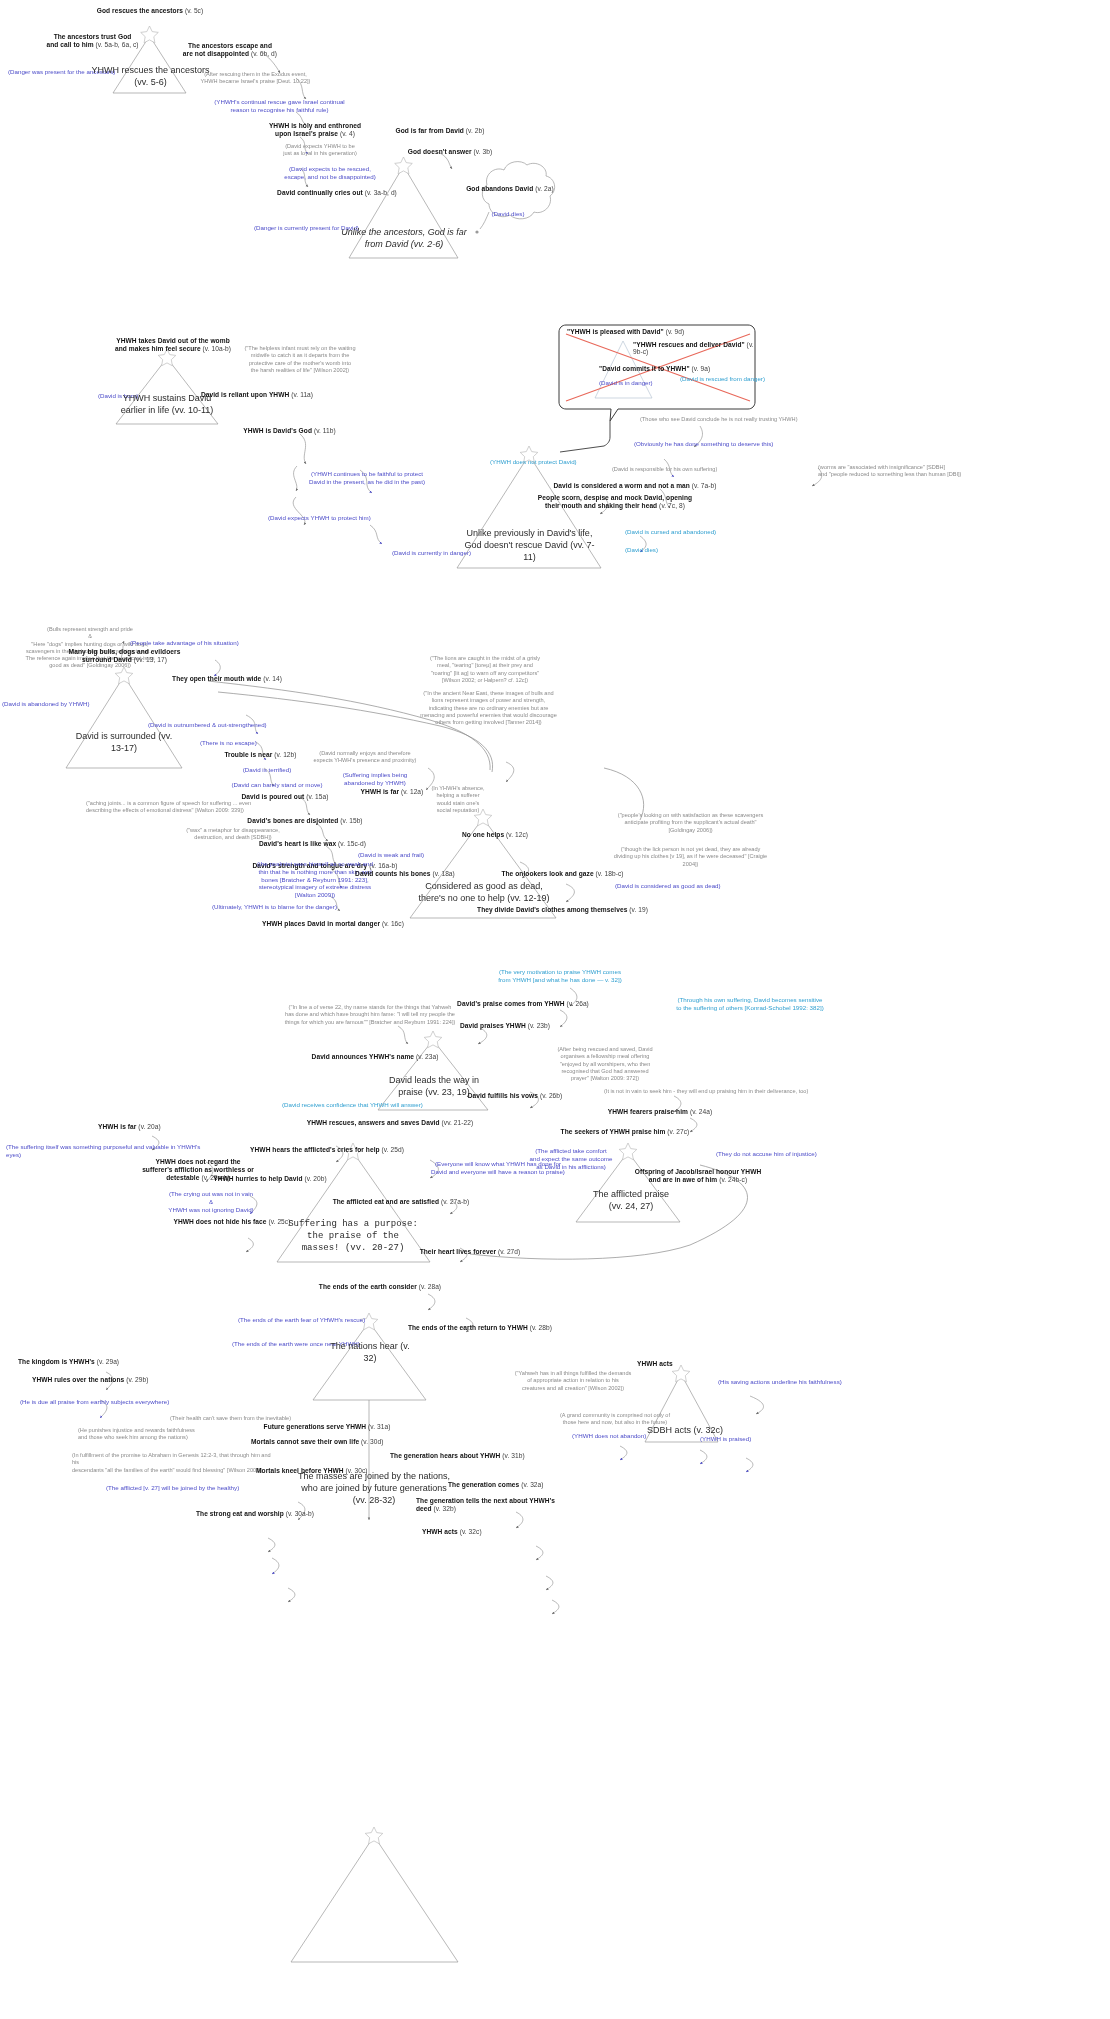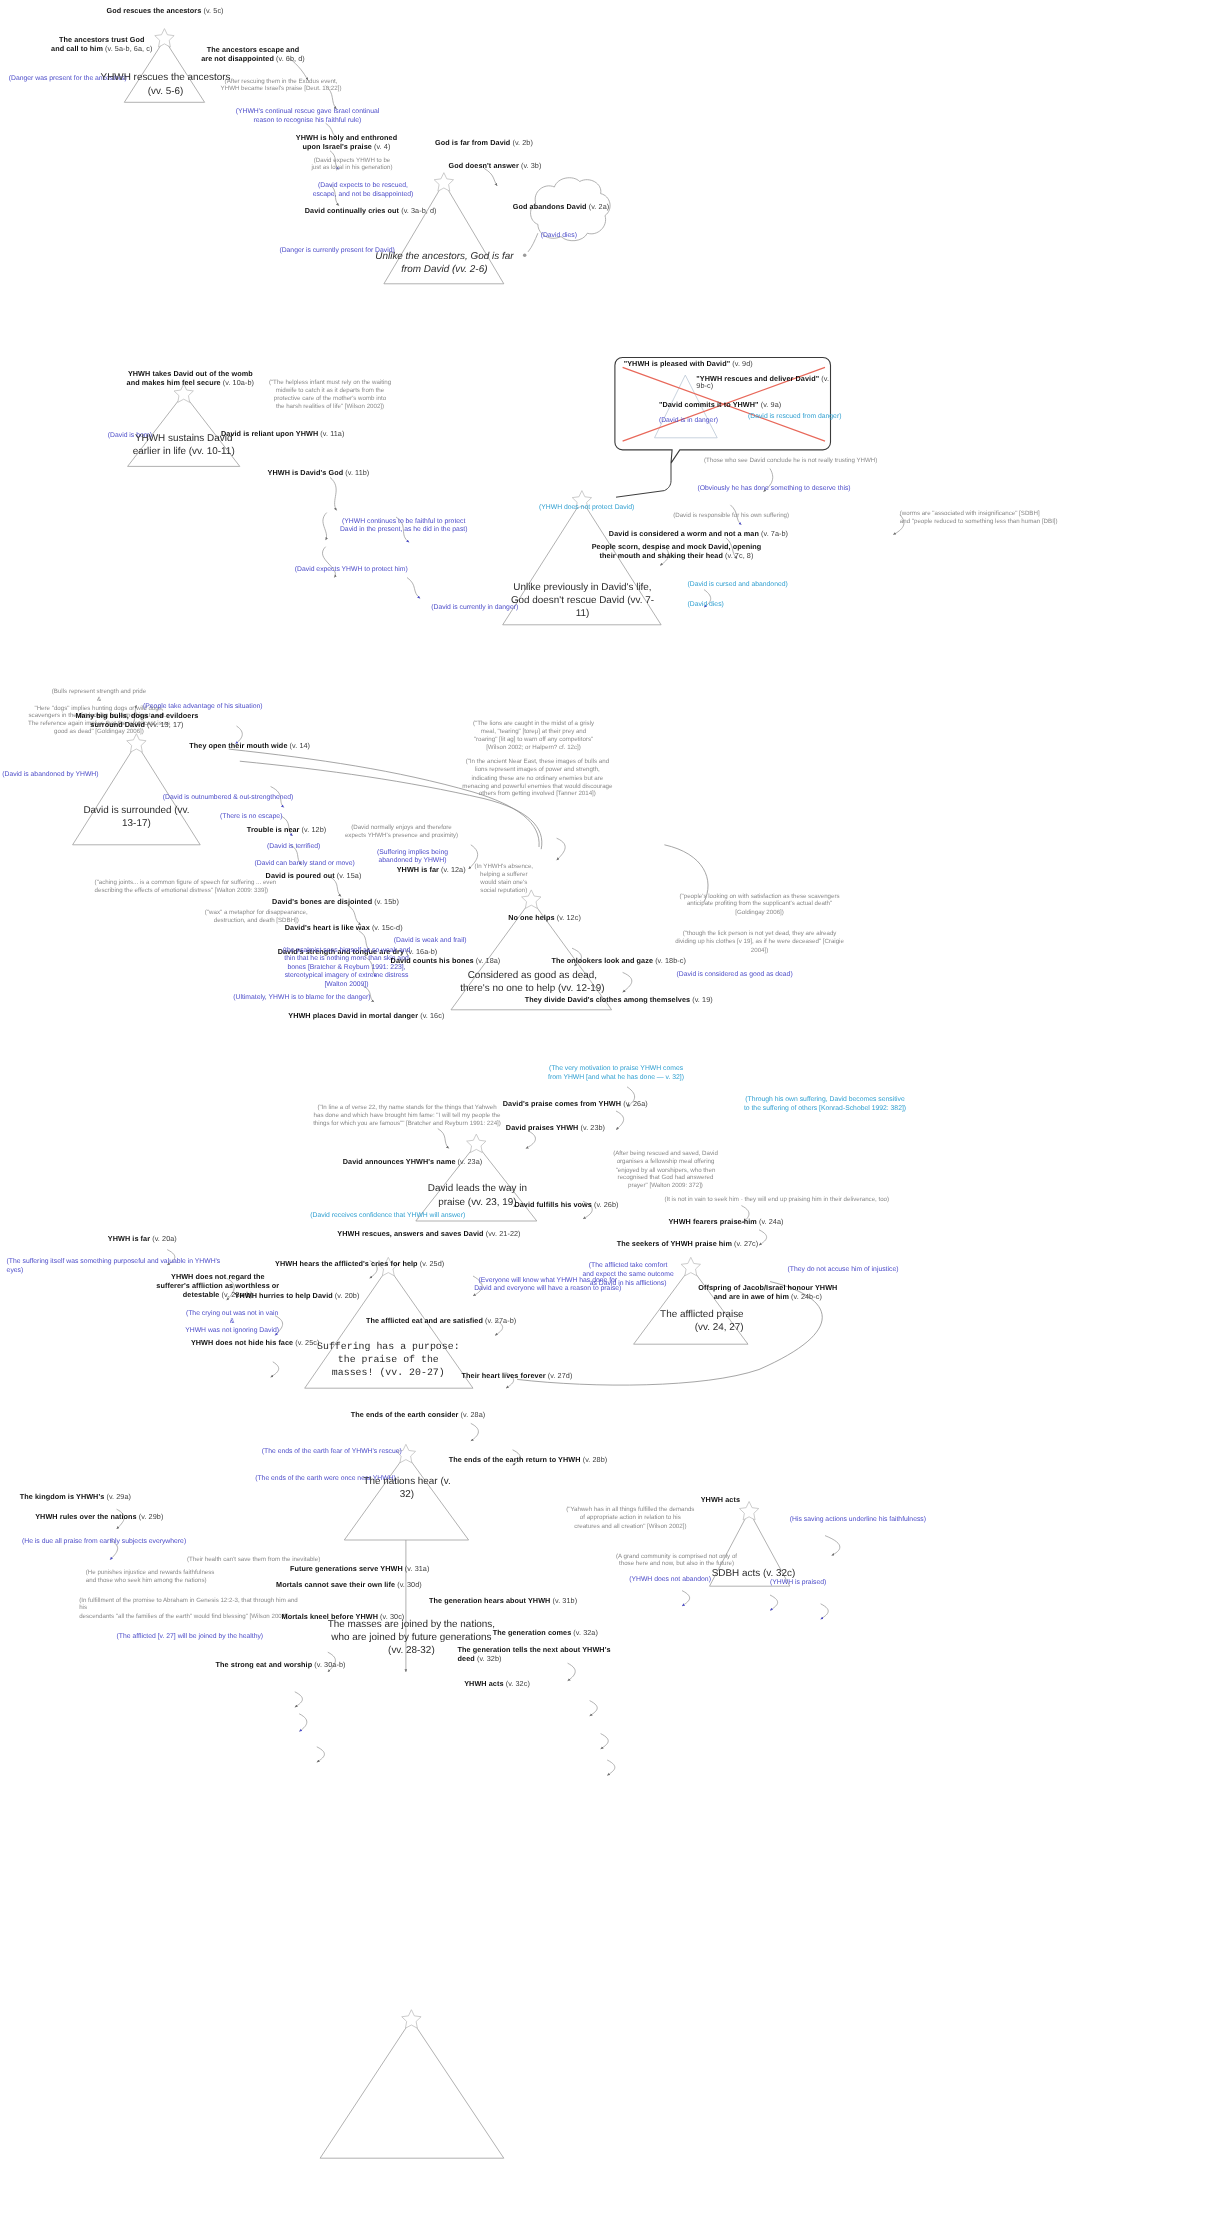--- a/index.html
+++ b/index.html
@@ -374,21 +374,21 @@
   <div class="tri-label" style="left:288px;top:1218px;width:130px;font-family:Liberation Mono, monospace;"><span>Suffering has a purpose:
 the praise of the masses! (vv.
 20-27)</span></div>
   <div class="node prop center" style="left:400px;top:1248px;width:140px;"><span>Their heart lives forever</span><span class="vref"> (v. 27d)</span></div>
   <div class="node infer center" style="left:525px;top:1147px;width:92px;"><span>(The afflicted take comfort
 and expect the same outcome
 as David in his afflictions)</span></div>
   <div class="node prop center" style="left:608px;top:1168px;width:180px;"><span>Offspring of Jacob/Israel honour YHWH
 and are in awe of him</span><span class="vref"> (v. 24b-c)</span></div>
   <div class="node infer" style="left:716px;top:1150px;width:140px;"><span>(They do not accuse him of injustice)</span></div>
-  <div class="tri-label" style="left:586px;top:1188px;width:90px;text-align:right;"><span>The afflicted
+  <div class="tri-label" style="left:586px;top:1188px;width:90px;"><span>The afflicted
 praise (vv. 24, 27)</span></div>
 
   <div class="node prop center" style="left:300px;top:1283px;width:160px;"><span>The ends of the earth consider</span><span class="vref"> (v. 28a)</span></div>
   <div class="node infer" style="left:238px;top:1316px;width:180px;"><span>(The ends of the earth fear of YHWH's rescue)</span></div>
   <div class="node prop center" style="left:390px;top:1324px;width:180px;"><span>The ends of the earth return to YHWH</span><span class="vref"> (v. 28b)</span></div>
   <div class="node infer" style="left:232px;top:1340px;width:170px;"><span>(The ends of the earth were once near YHWH)</span></div>
   <div class="tri-label" style="left:325px;top:1340px;width:90px;"><span>The nations hear
 (v. 32)</span></div>
 
   <div class="node prop" style="left:18px;top:1358px;width:140px;"><span>The kingdom is YHWH's</span><span class="vref"> (v. 29a)</span></div>

